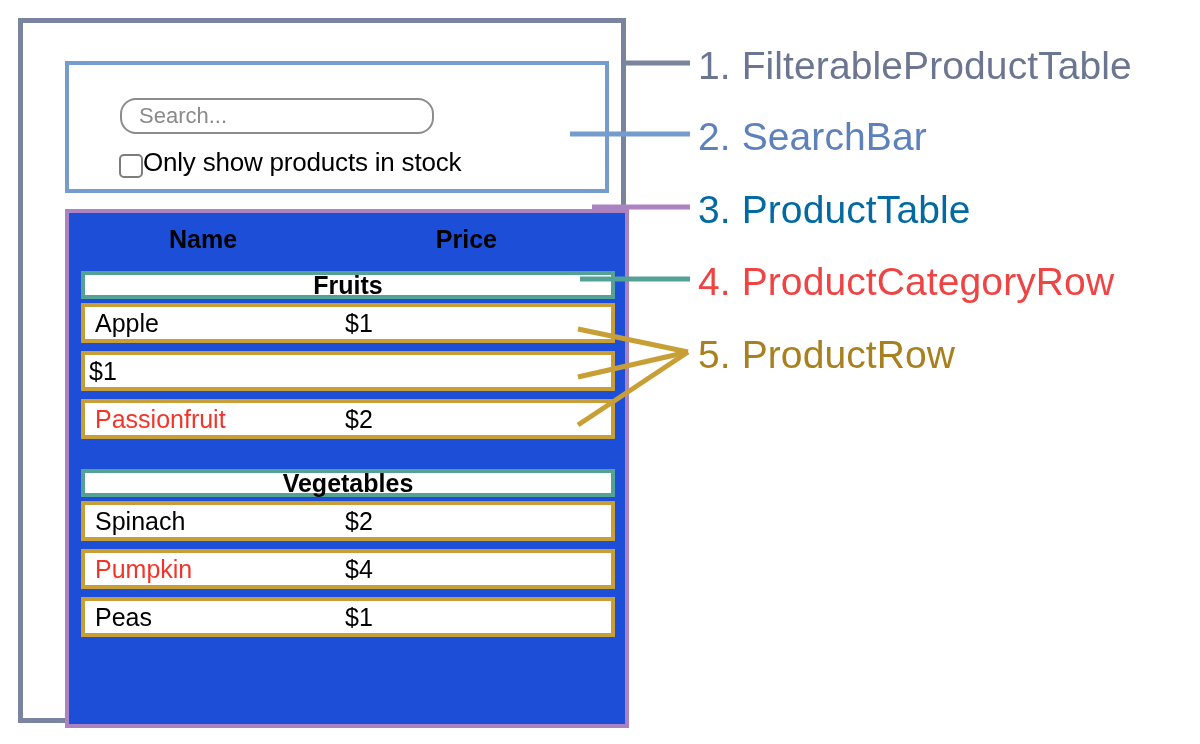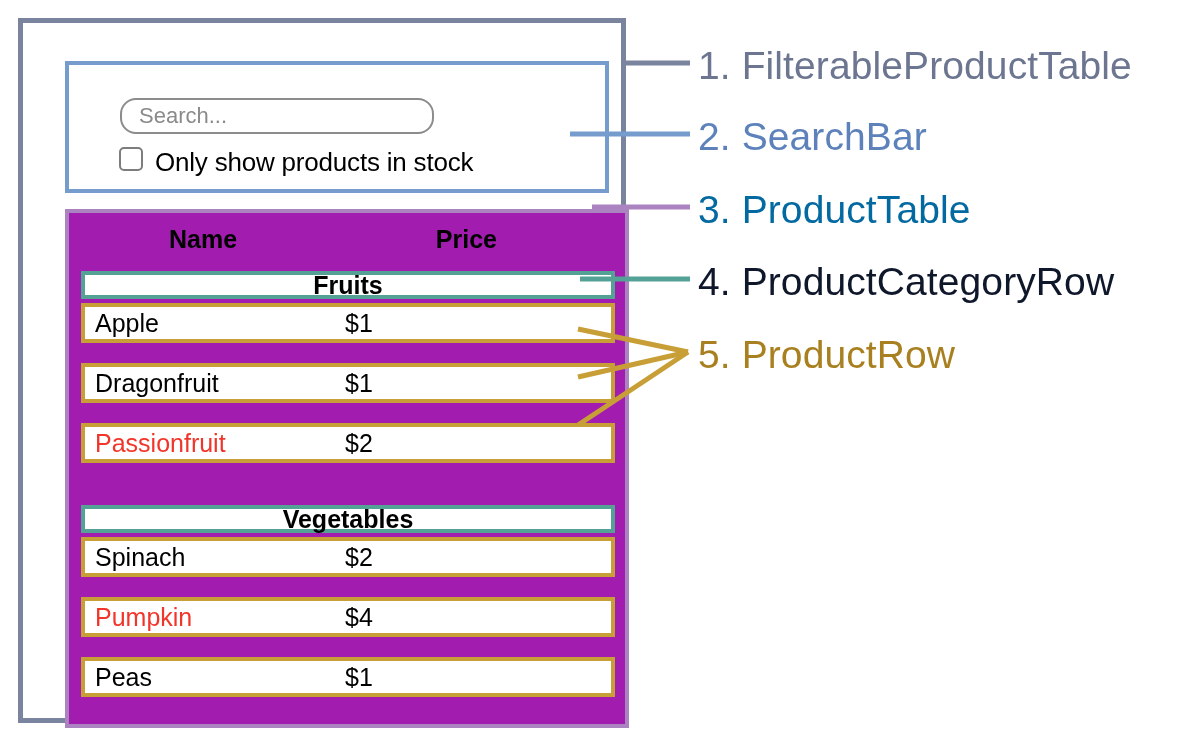--- a/index.html
+++ b/index.html
@@ -56,22 +56,22 @@
     padding: 0 17px;
     line-height: 32px;
   }
   .search-input::placeholder { color: #8a8a8a; opacity: 1; }
 
   .checkbox-row {
     position: absolute;
     left: 50px;
     top: 82px;
     display: flex;
-    align-items: flex-start;
-    gap: 12px;
+    align-items: flex-end;
+    gap: 0;
   }
 
   .checkbox-box {
     width: 24px;
     height: 24px;
     border: 2px solid #7d7d7d;
     border-radius: 5px;
     background: #ffffff;
     flex: 0 0 auto;
   }
@@ -84,21 +84,21 @@
   }
 
   
   .frame-producttable {
     position: absolute;
     left: 42px;
     top: 186px;
     width: 564px;
     height: 519px;
     border: 4px solid #ab83c0;
-    background: #a21caf;
+    background: #1d4ed8;
     padding-left: 23px;
   }
 
   .table-header {
     position: absolute;
     left: 0;
     top: 12px;
     width: 100%;
     display: flex;
     font-weight: bold;
@@ -131,21 +131,21 @@
 
   
   .product-row {
     height: 40px;
     border: 4px solid #c89f36;
     background: #ffffff;
     display: flex;
     align-items: center;
     font-size: 25px;
     color: #000000;
-    margin-bottom: 20px;
+    margin-bottom: 8px;
   }
   .pr-name { width: 256px; padding-left: 10px; white-space: nowrap; }
   .pr-price { width: 150px; padding-left: 4px; }
   .out-of-stock { color: #f2352a; }
 
   .gap-spacer { height: 22px; }
 
   .label {
     position: absolute;
     font-size: 39px;
@@ -186,21 +186,20 @@
       <div class="rows-area">
 
         <div class="category-row">Fruits</div>
 
         <div class="product-row">
           <span class="pr-name">Apple</span>
           <span class="pr-price">$1</span>
         </div>
 
         <div class="product-row">
-          <span class="pr-name">Dragonfruit</span>
           <span class="pr-price">$1</span>
         </div>
 
         <div class="product-row">
           <span class="pr-name out-of-stock">Passionfruit</span>
           <span class="pr-price">$2</span>
         </div>
 
         <div class="gap-spacer"></div>
 
@@ -248,21 +247,21 @@
   <div class="label" style="left:698px; top:115px; color:#5d82bb;">
     <span>2.</span>
     <span>SearchBar</span>
   </div>
 
   <div class="label" style="left:698px; top:188px; color:#0369a1;">
     <span>3.</span>
     <span>ProductTable</span>
   </div>
 
-  <div class="label" style="left:698px; top:260px; color:#0f172a;">
+  <div class="label" style="left:698px; top:260px; color:#ef4444;">
     <span>4.</span>
     <span>ProductCategoryRow</span>
   </div>
 
   <div class="label" style="left:698px; top:333px; color:#a8801f;">
     <span>5.</span>
     <span>ProductRow</span>
   </div>
 
 </div>

